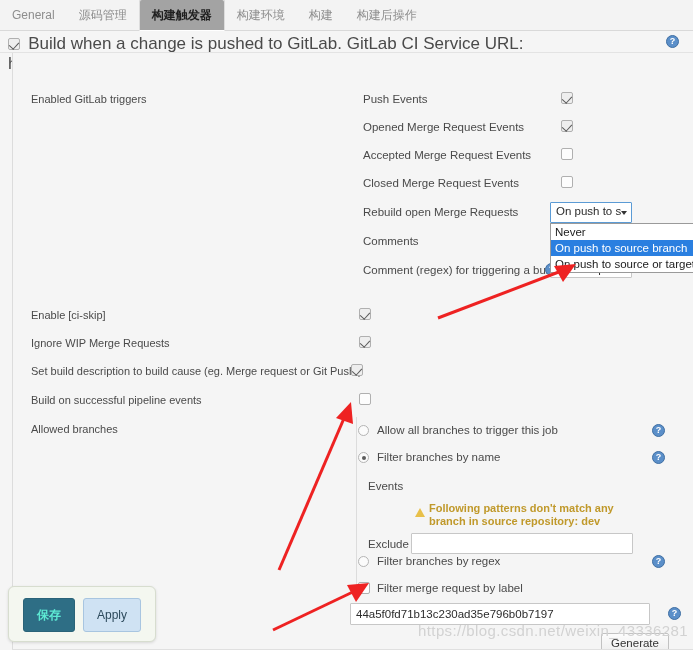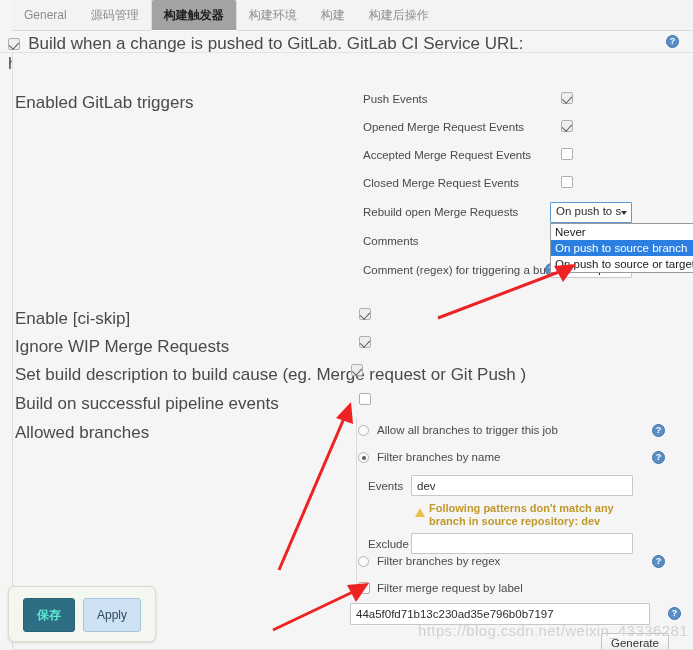--- a/index.html
+++ b/index.html
@@ -13,21 +13,21 @@
   #app {
     position: relative;
     width: 693px; height: 650px;
     background: #f5f5f5;
     font-size: 11.5px;
     color: #4a4a4a;
   }
 
   
   .tabbar {
-    position: absolute; top: 0; left: 12px; right: 0; height: 31px;
+    position: absolute; top: 0; left: 0; right: 0; height: 31px;
     background: #f3f3f3;
     border-bottom: 1px solid #d9d9d9;
   }
   .tab {
     position: relative;
     float: left;
     padding: 8px 12px 7px 12px;
     font-size: 12px;
     color: #8d8d8d;
     cursor: pointer;
@@ -59,21 +59,21 @@
     border-bottom: 1px solid #e3e3e3;
     background: #f5f5f5;
   }
   .topcheckrow .lbl { font-size: 17px; color: #4a4a4a; vertical-align: middle; }
 
   .panel {
     position: absolute; left: 12px; top: 22px; right: 0; bottom: 0;
     border-left: 1px solid #dcdcdc;
     background: #f5f5f5;
   }
-  .lcol { position: absolute; left: 2px; font-size: 17px; color: #4a4a4a; white-space: nowrap; }
+  .lcol { position: absolute; left: 18px; font-size: 11px; color: #4a4a4a; white-space: nowrap; }
   .mcol { position: absolute; font-size: 11.5px; color: #4a4a4a; white-space: nowrap; }
 
   
   .cb {
     display: inline-block;
     width: 12px; height: 12px;
     border: 1px solid #b0b0b0;
     background: #fdfdfd;
     border-radius: 2px;
     vertical-align: middle;
@@ -341,21 +341,20 @@
 
       <span class="rb" style="position:absolute; left:345px; top:372px;"></span>
       <div class="mcol" style="left:364px; top:371px;">Allow all branches to trigger this job</div>
       <span class="help" style="position:absolute; left:639px; top:371px;"></span>
 
       <span class="rb checked" style="position:absolute; left:345px; top:399px;"></span>
       <div class="mcol" style="left:364px; top:398px;">Filter branches by name</div>
       <span class="help" style="position:absolute; left:639px; top:398px;"></span>
 
       <div class="mcol" style="left:355px; top:427px;">Events</div>
-      <input class="tinput" style="position: absolute; left: 398px; top: 422px; width: 222px; height: 21px;" value="dev">
 
       <span class="warnicon" style="left:402px; top:455px;"></span>
       <div class="warn" style="left:416px; top:449px; width:212px;">Following patterns don't match any branch in source repository: dev</div>
 
       <div class="mcol" style="left:355px; top:485px;">Exclude</div>
       <input class="tinput" style="position: absolute; left: 398px; top: 480px; width: 222px; height: 21px;" value="">
 
       <span class="rb" style="position:absolute; left:345px; top:503px;"></span>
       <div class="mcol" style="left:364px; top:502px;">Filter branches by regex</div>
       <span class="help" style="position:absolute; left:639px; top:502px;"></span>

